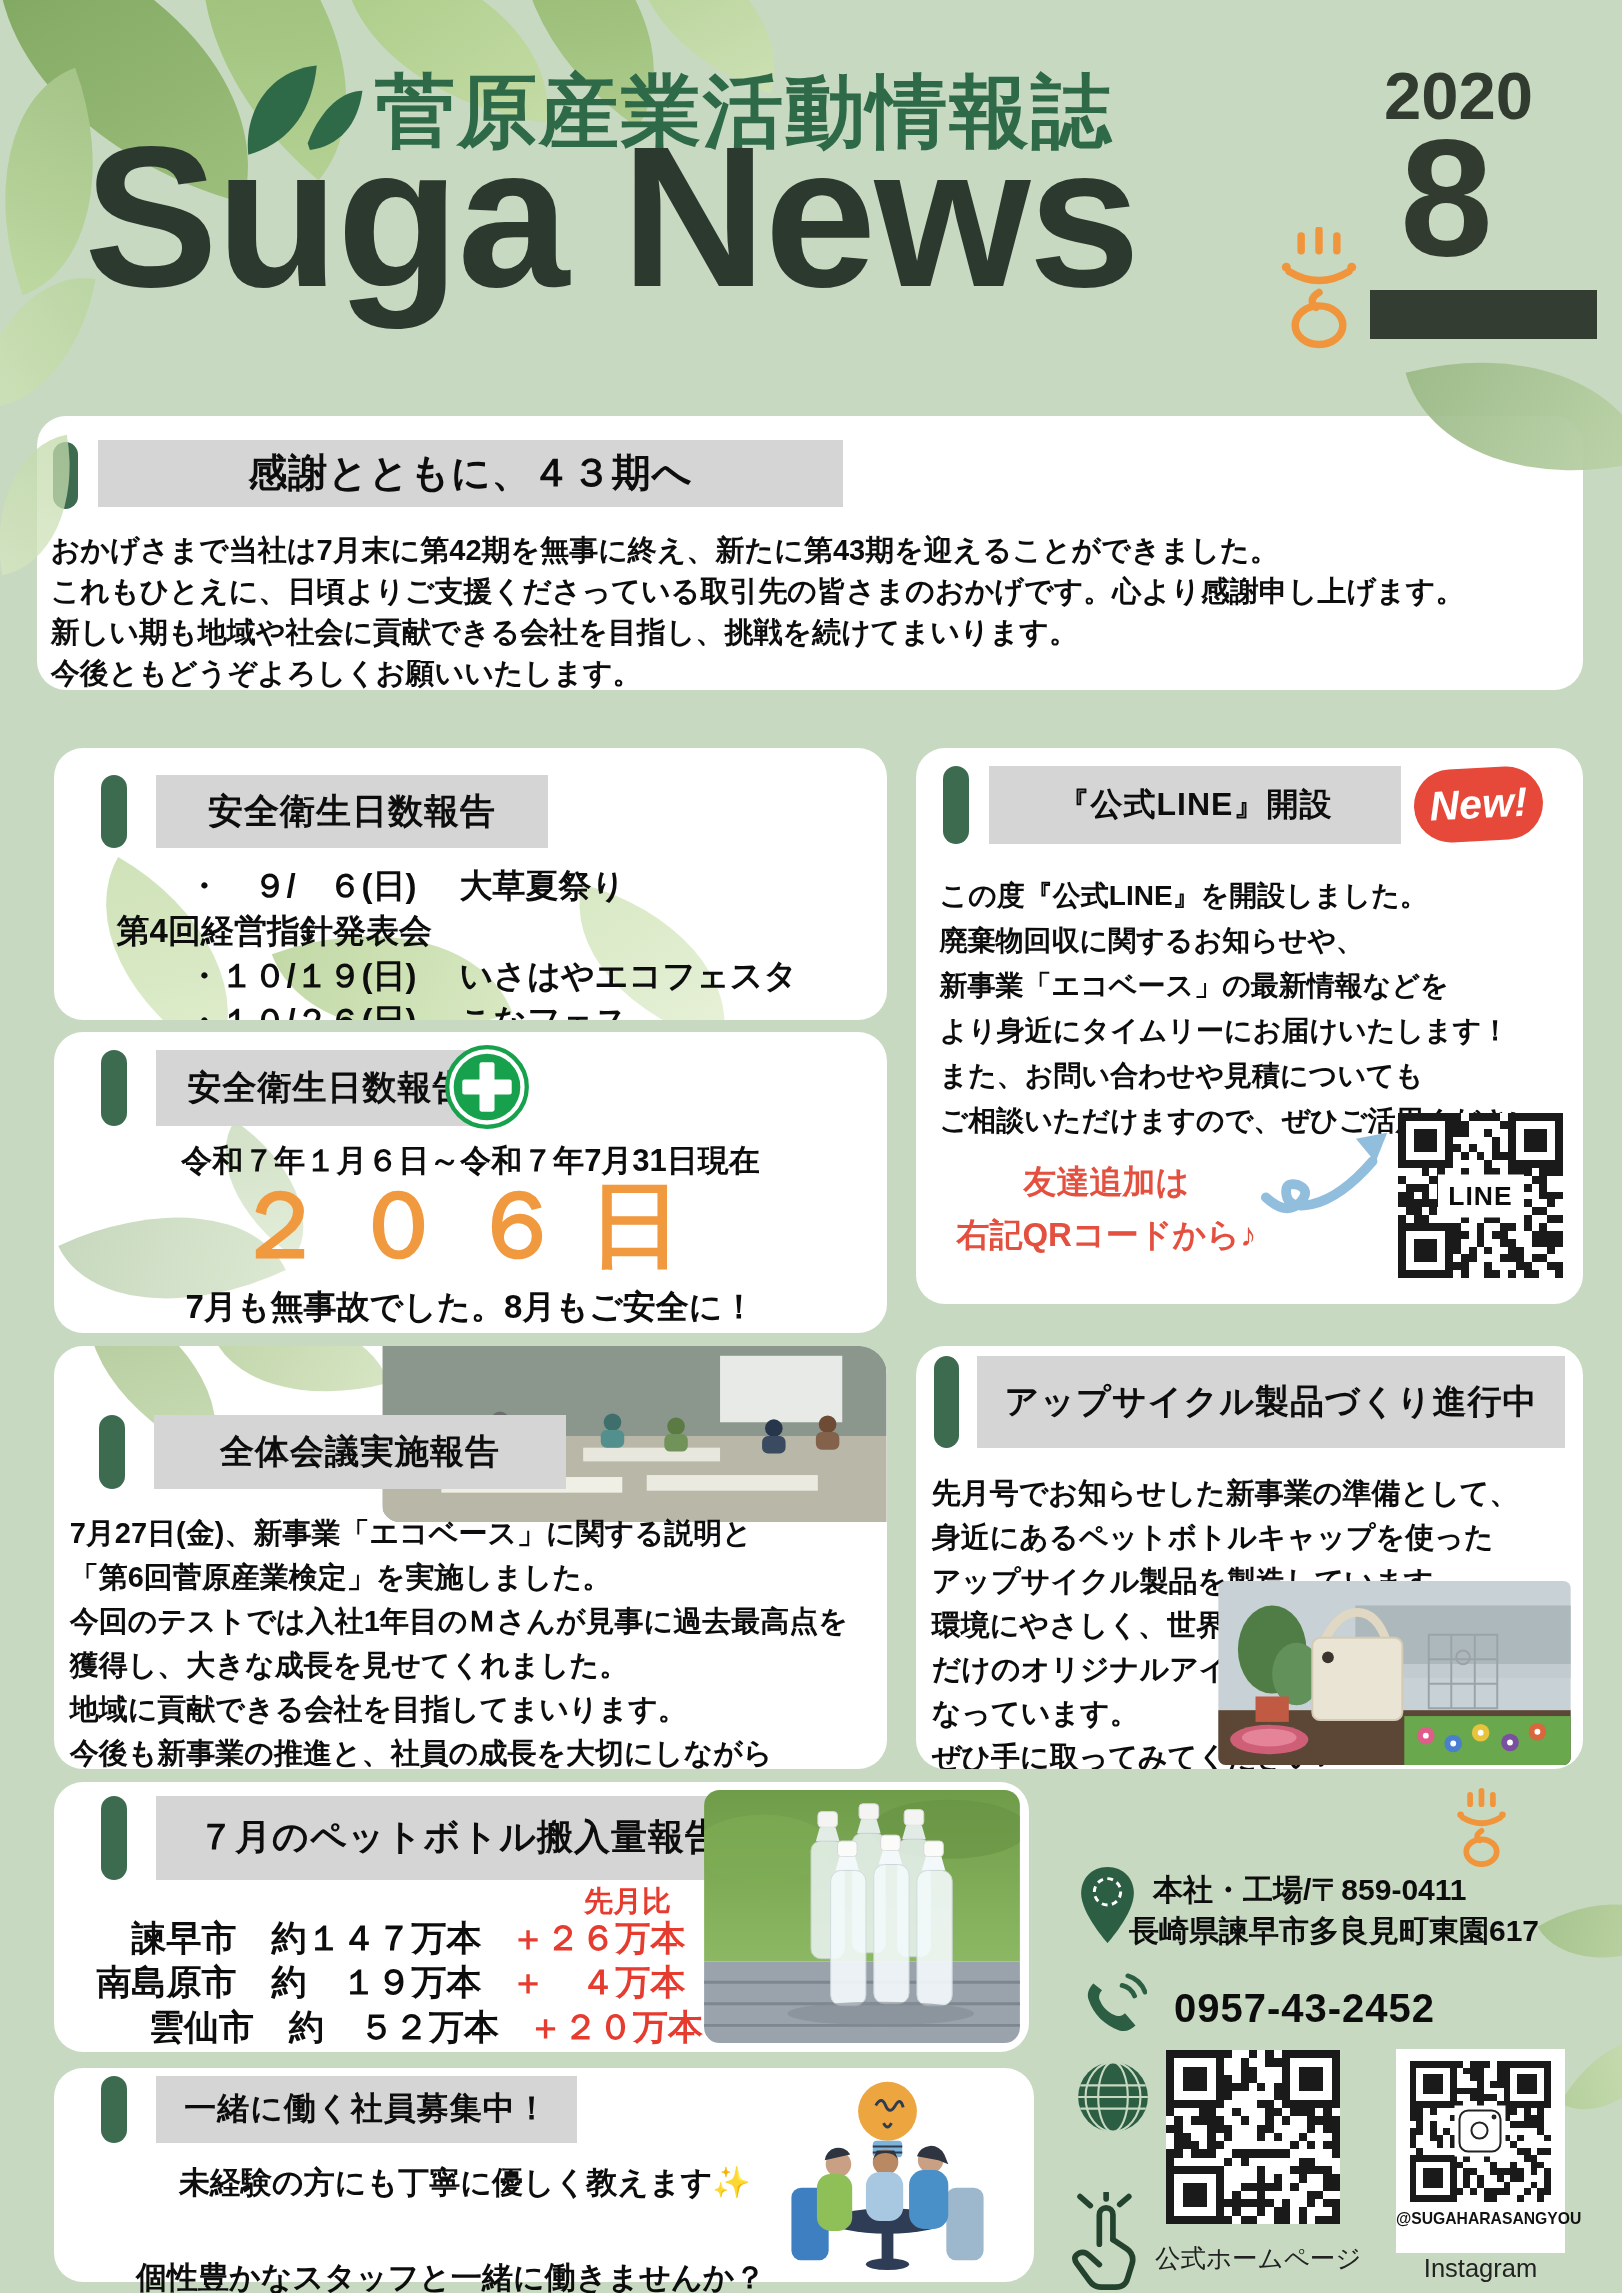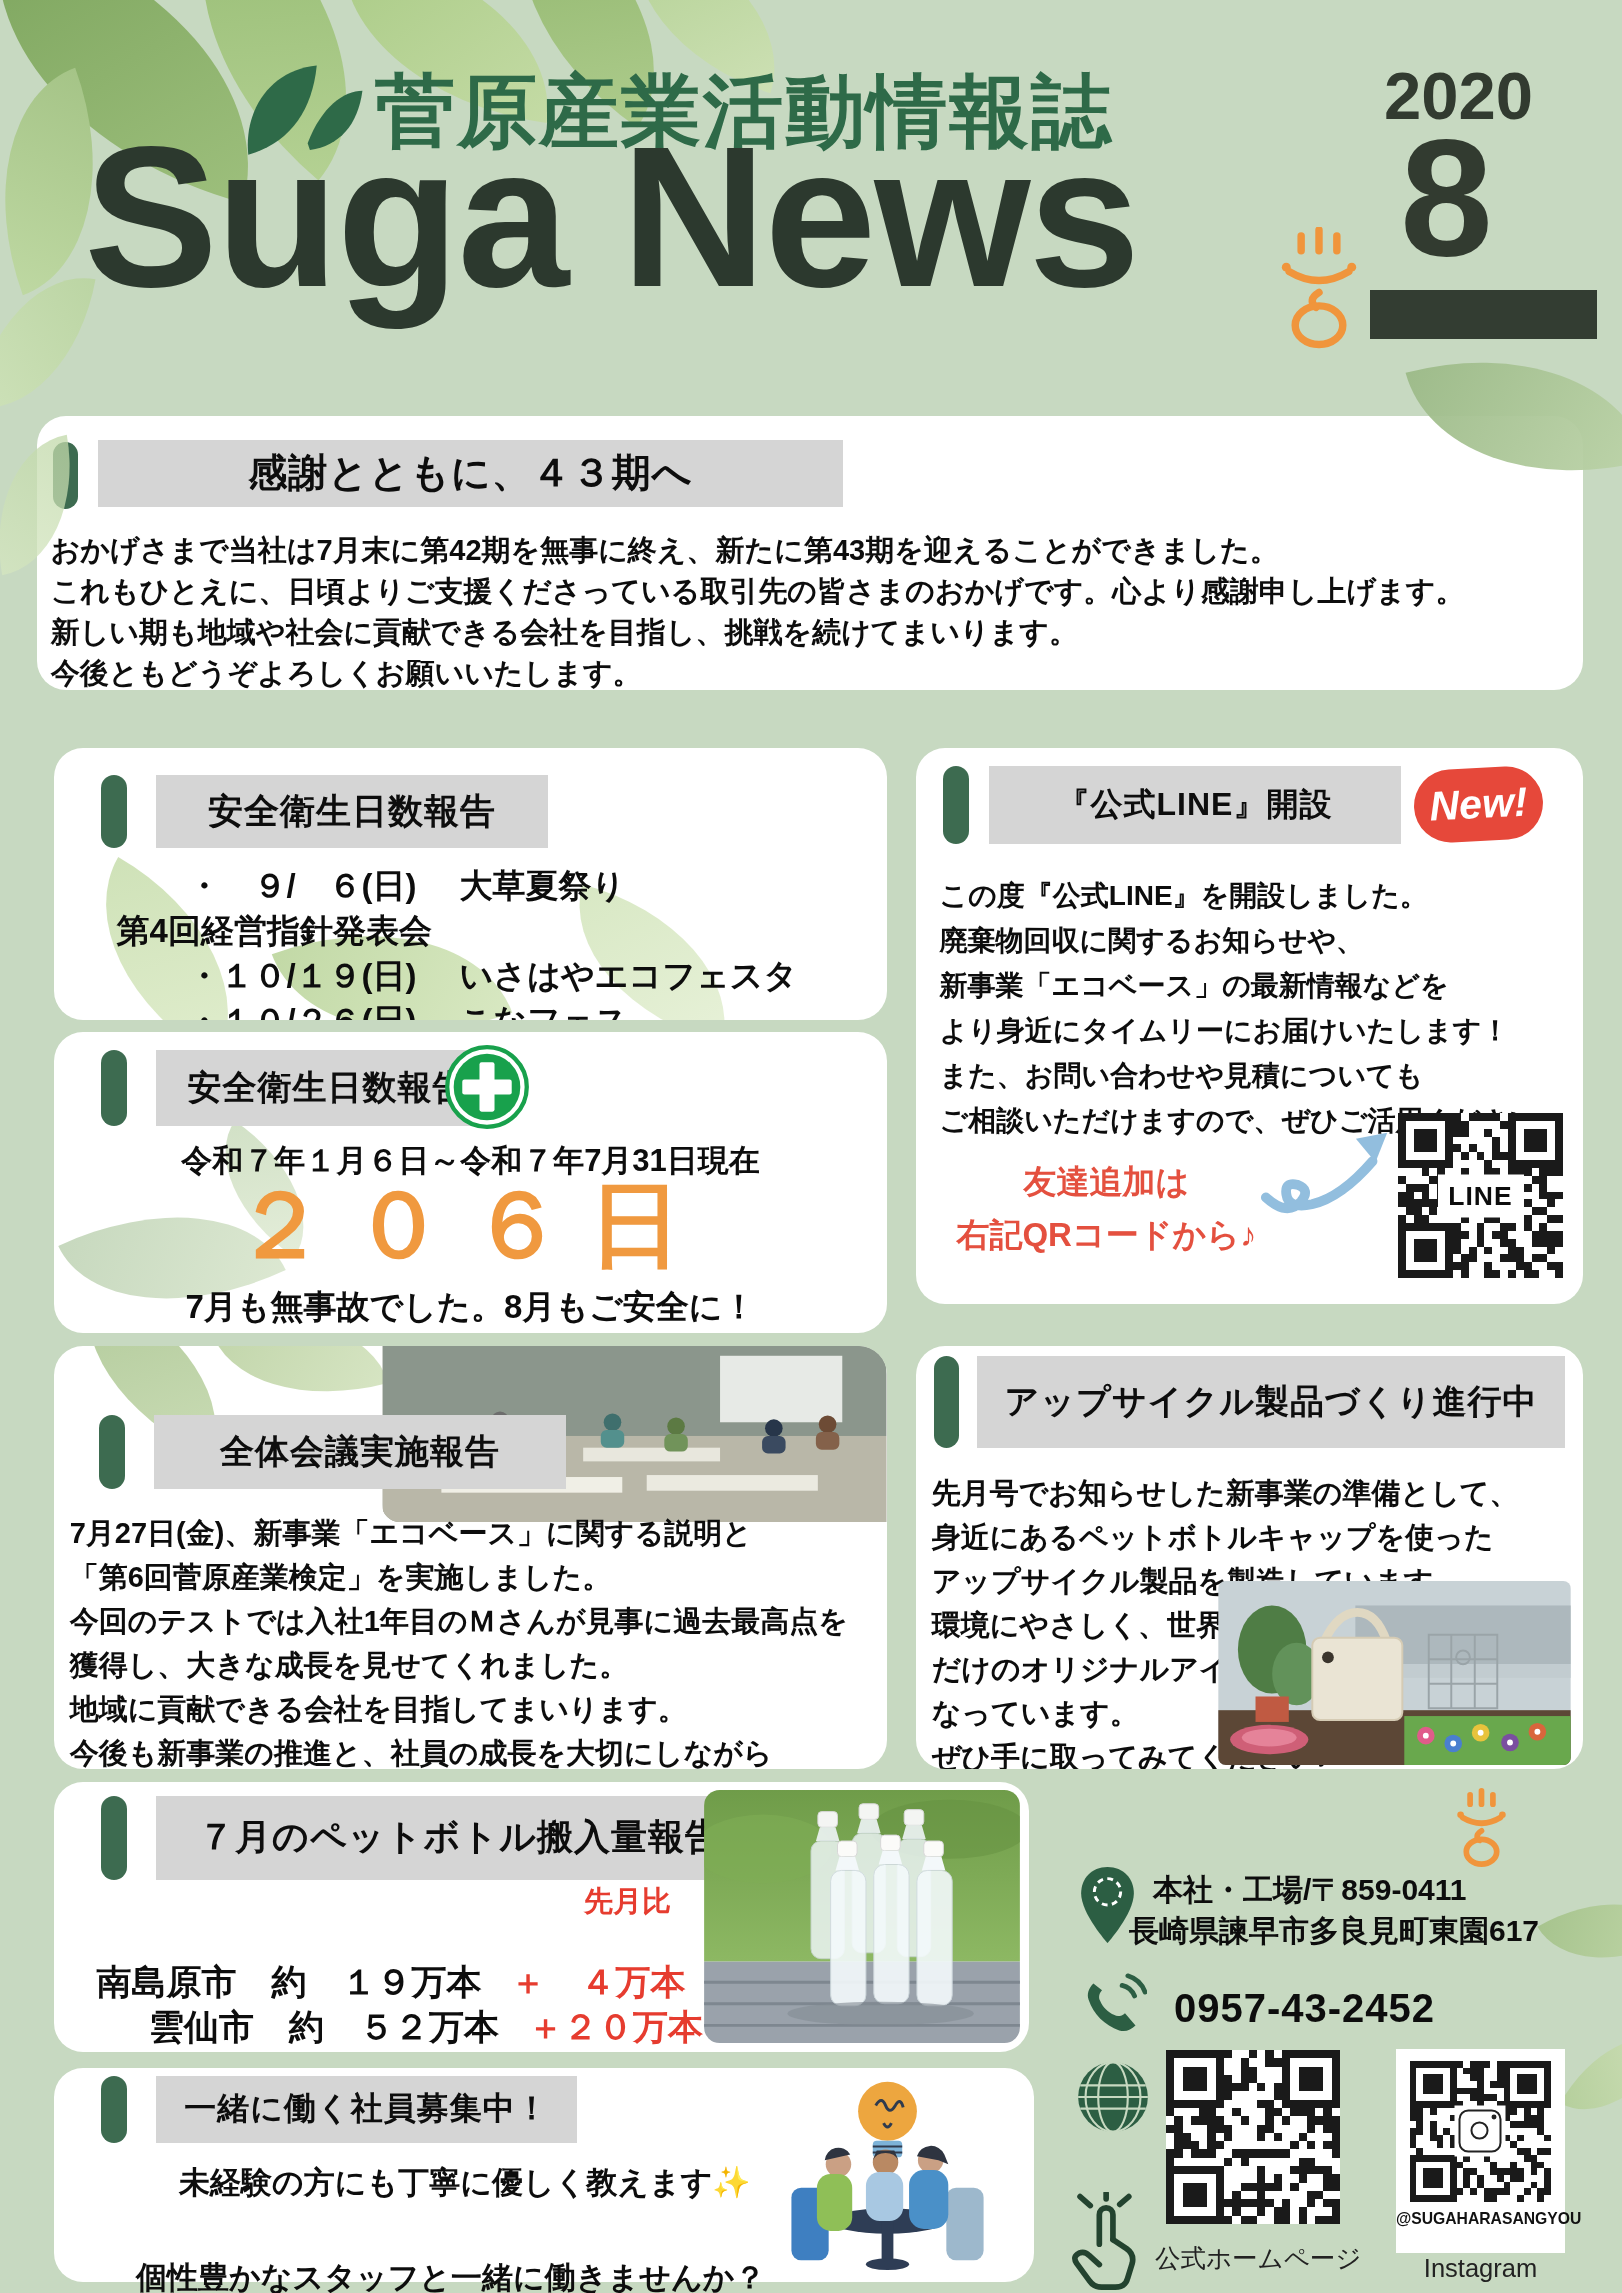--- a/index.html
+++ b/index.html
@@ -513,20 +513,25 @@
         <ellipse cx="52" cy="162" rx="40" ry="15" fill="#cf5f77"></ellipse>
         <ellipse cx="52" cy="160" rx="28" ry="9" fill="#e58399"></ellipse>
       </svg>
     </div>
   </div>
 
   <div class="card" style="left:54px;top:1782px;width:975px;height:270px;">
     <div class="sec-bar" style="left:47px;top:13.7px;height:84px;"></div>
     <div class="head-box" style="left:102px;top:13.7px;width:608px;height:84px;font-size:36px;">７月のペットボトル搬入量報告</div>
     <div class="abs" style="left:495px;top:100px;width:157px;text-align:center;font-size:29px;font-weight:800;color:#e63c2f;z-index:3;">先月比</div>
+    <div class="b-row" style="left:25.5px;top:133px;">
+      <div class="b-city">諫早市</div>
+      <div class="b-amount">約１４７万本</div>
+      <div class="b-diff">＋２６万本</div>
+    </div>
     <div class="b-row" style="left:25.5px;top:177px;">
       <div class="b-city">南島原市</div>
       <div class="b-amount">約　１９万本</div>
       <div class="b-diff">＋　４万本</div>
     </div>
     <div class="b-row" style="left:43px;top:222px;">
       <div class="b-city">雲仙市</div>
       <div class="b-amount">約　５２万本</div>
       <div class="b-diff">＋２０万本</div>
     </div>

